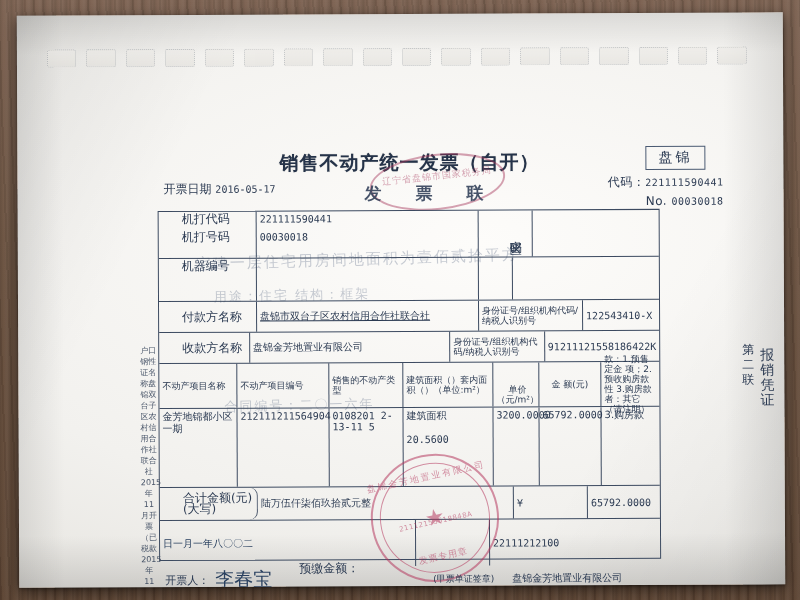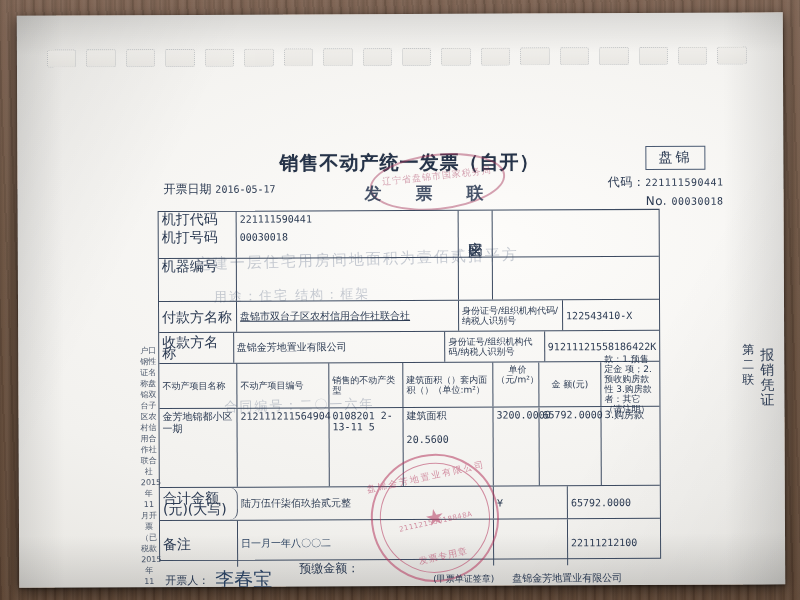--- a/index.html
+++ b/index.html
@@ -99,21 +99,21 @@
   
   .tbl{
     position:absolute;left:140px;top:196px;width:500px;height:348px;
     border:1px solid #3c4a60;
     font-size:10px;color:#2b3a52;
   }
   .row{display:flex;border-bottom:1px solid #3c4a60;}
   .row:last-child{border-bottom:none;}
   .cell{border-right:1px solid #3c4a60;padding:2px 3px;box-sizing:border-box;position:relative;}
   .cell:last-child{border-right:none;}
-  .lbl{font-size:14px;line-height:11px;}
+  .lbl{font-size:12px;line-height:11px;margin-left:20px;}
   .val{font-size:10px;line-height:12px;}
   .mono{font-family:"DejaVu Sans Mono","Liberation Mono",monospace;font-size:10px;}
   .center{text-align:center;}
   .vcenter{display:flex;align-items:center;}
   .hl{font-size:9px;line-height:10px;}
 
   
   .hand{font-family:"DejaVu Serif","Liberation Serif",serif;color:#29405f;}
 
   
@@ -287,21 +287,21 @@
       </div>
       <div class="cell hl" style="width:92px;display:flex;align-items:center;">
         <span>不动产项目编号</span>
       </div>
       <div class="cell hl" style="width:74px;display:flex;align-items:center;">
         <span>销售的不动产类型</span>
       </div>
       <div class="cell hl" style="width:90px;display:flex;align-items:center;">
         <span>建筑面积（）套内面积（）（单位:m²）</span>
       </div>
-      <div class="cell hl center" style="width:46px;display:flex;align-items:flex-start;">
+      <div class="cell hl center" style="width:46px;display:flex;align-items:flex-end;">
         <span>单价（元/m²）</span>
       </div>
       <div class="cell hl center" style="width:62px;display:flex;align-items:center;justify-content:center;">
         <span>金 额(元)</span>
       </div>
       <div class="cell hl" style="flex:1;display:flex;align-items:center;">
         <span>款：1.预售定金 项；2.预收购房款 性 3.购房款 者：其它（请注明）</span>
       </div>
     </div>
 
@@ -339,23 +339,20 @@
       </div>
       <div class="cell vcenter center" style="width:74px;">
         <span class="mono">¥</span>
       </div>
       <div class="cell vcenter" style="flex:1;">
         <span class="mono">65792.0000</span>
       </div>
     </div>
 
     <div class="row" style="height:46px;">
-      <div class="cell lbl vcenter" style="width:78px;">
-        <span>备注</span>
-      </div>
       <div class="cell vcenter" style="width:256px;">
         <span class="val hand">日一月一年八〇〇二</span>
       </div>
       <div class="cell vcenter" style="width:74px;">
         <span class="hl"></span>
       </div>
       <div class="cell vcenter" style="flex:1;">
         <span class="mono">22111212100</span>
       </div>
     </div>

